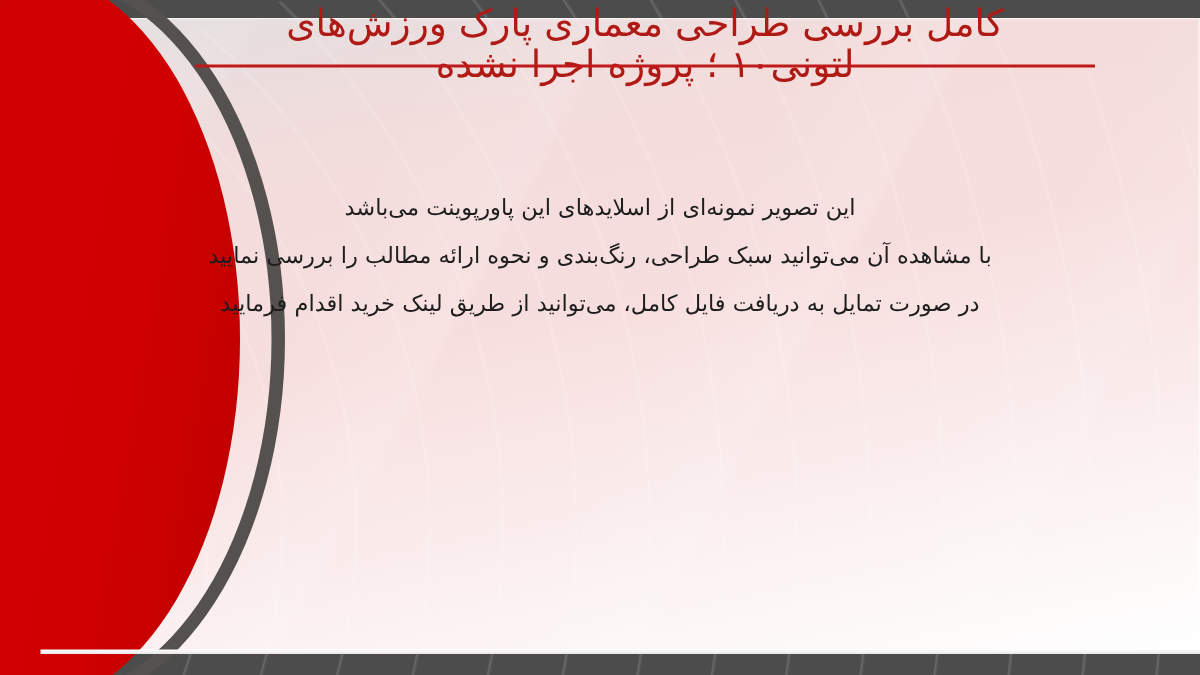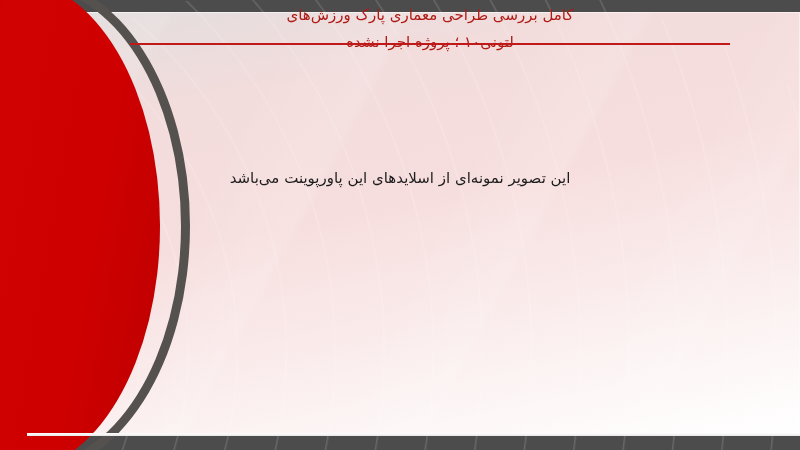--- a/index.html
+++ b/index.html
@@ -93,21 +93,21 @@
 
   
   .title-block {
     position: absolute;
     left: 120px;
     top: 2px;
     width: 620px;
     text-align: center;
     direction: rtl;
     color: #b01a15;
-    font-size: 15px;
+    font-size: 25px;
     line-height: 27px;
     letter-spacing: 0;
     font-weight: 400;
     white-space: nowrap;
   }
   .title-line { display: block; }
   .title-line.struck {
     position: relative;
   }
   .strike-rule {
@@ -124,21 +124,20 @@
     position: absolute;
     left: 60px;
     top: 122px;
     width: 680px;
     text-align: center;
     direction: rtl;
     color: #1d1d1d;
     font-size: 15px;
     line-height: 32px;
     white-space: nowrap;
-    margin-top: 40px;
   }
   .body-line { display: block; }
 
   
   .bottom-ledge {
     position: absolute;
     left: 27px;
     right: 0;
     bottom: 14px;
     height: 3px;
@@ -164,15 +163,17 @@
   <div class="title-block">
     <span class="title-line">کامل بررسی طراحی معماری پارک ورزش‌های</span>
     <span class="title-line struck">
       <span>لتونی۱۰ ؛ پروژه اجرا نشده</span>
       <span class="strike-rule"></span>
     </span>
   </div>
 
   <div class="body-block">
     <span class="body-line">این تصویر نمونه‌ای از اسلایدهای این پاورپوینت می‌باشد</span>
+    <span class="body-line">با مشاهده آن می‌توانید سبک طراحی، رنگ‌بندی و نحوه ارائه مطالب را بررسی نمایید</span>
+    <span class="body-line">در صورت تمایل به دریافت فایل کامل، می‌توانید از طریق لینک خرید اقدام فرمایید</span>
   </div>
 
 </div>
 
 </body></html>

